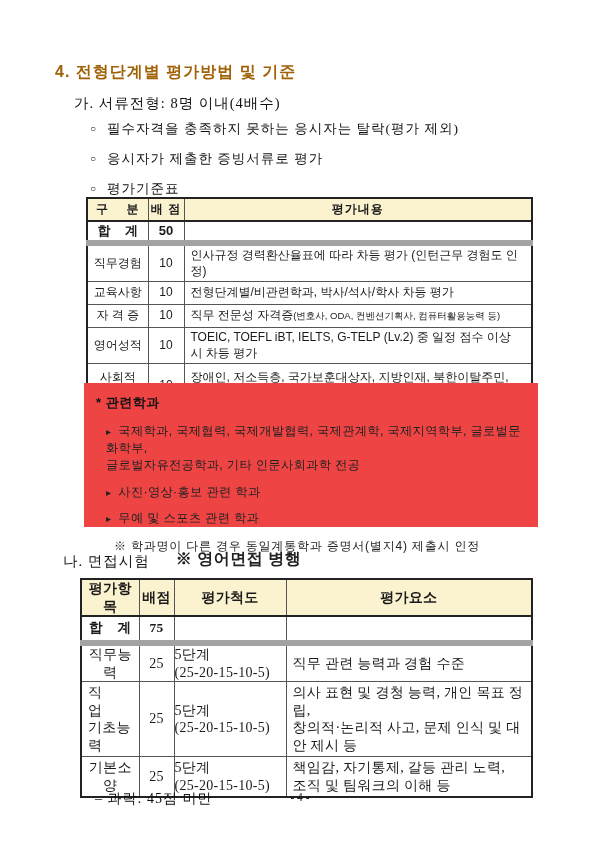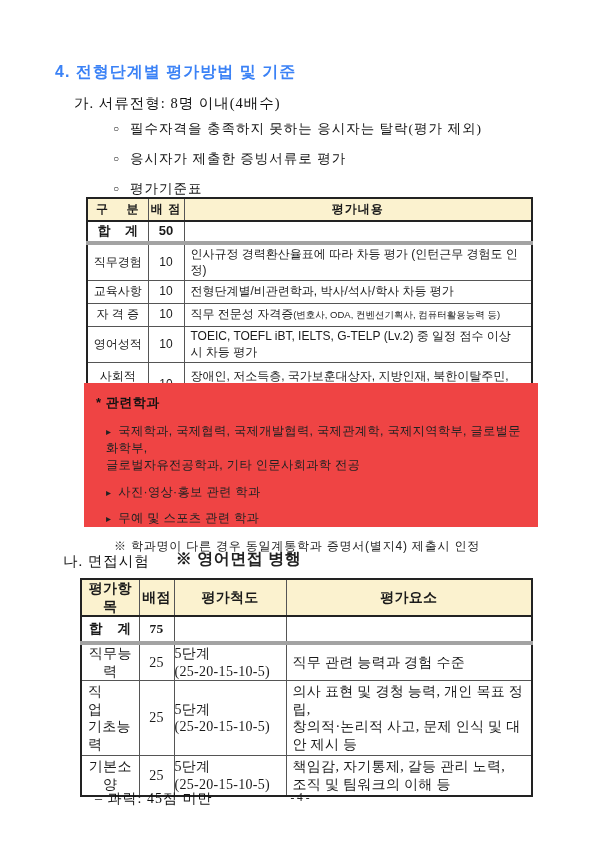--- a/index.html
+++ b/index.html
@@ -14,41 +14,41 @@
     overflow: hidden;
   }
 
   .doc-title {
     position: absolute;
     left: 55px; top: 62px;
     font-family: "Liberation Sans", sans-serif;
     font-weight: bold;
     font-size: 16px;
     letter-spacing: 1px;
-    color: #3b82f6;
+    color: #a16207;
   }
   .sec-heading {
     position: absolute;
     font-family: "Liberation Serif", serif;
     font-size: 14.5px;
     letter-spacing: 1px;
     color: #111;
   }
   #secA-heading { left: 74px; top: 94px; }
   #secB-heading { left: 63px; top: 549px; }
   .inline-note {
     font-family: Liberation Sans, sans-serif;
     font-weight: bold;
     font-size: 16px;
     letter-spacing: 0.5px;
     margin-left: 26px;
     vertical-align: 2px;
     color: #222;
   }
-  .bullet-list { position: absolute; left: 113px; top: 120px; }
+  .bullet-list { position: absolute; left: 90px; top: 120px; }
   .bullet-line {
     font-family: "Liberation Serif", serif;
     font-size: 13.5px;
     letter-spacing: 1px;
     margin-bottom: 12px;
     color: #111;
   }
   .bullet-line .marker { font-size: 10px; vertical-align: 1px; margin-right: 10px; }
 
   table { border-collapse: collapse; table-layout: fixed; }
@@ -66,21 +66,21 @@
     background: #FBF2CF;
     font-family: "Liberation Sans", sans-serif;
     font-weight: bold;
     font-size: 12.5px;
     text-align: center;
     border-bottom: 2px solid #222;
     letter-spacing: 1px;
   }
   .total-row td {
     font-weight: bold;
-    border-bottom: 4px solid #a3a3a3;
+    border-bottom: 6px solid #a3a3a3;
   }
   .cell-center { text-align: center; }
   .cell-left { text-align: left; padding: 2px 6px; }
 
   #criteria-table td {
     font-family: "Liberation Sans", sans-serif;
     font-size: 12px;
     line-height: 1.3;
   }
   #criteria-table .th-row td { height: 23px; }

